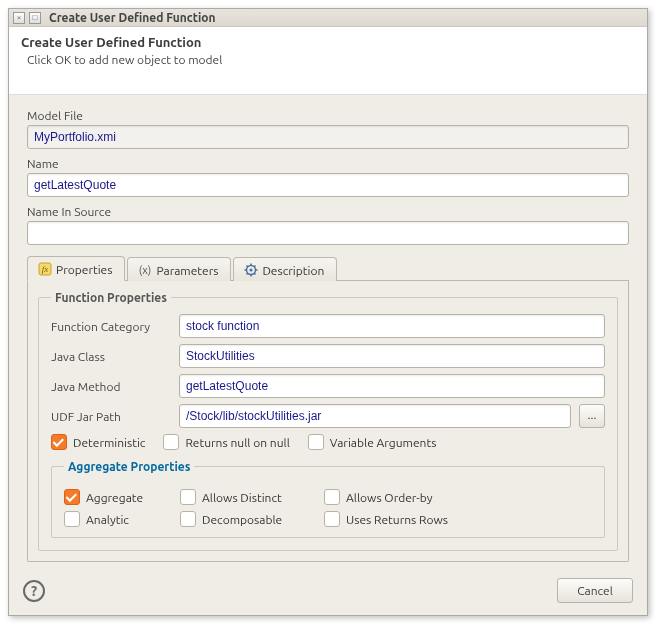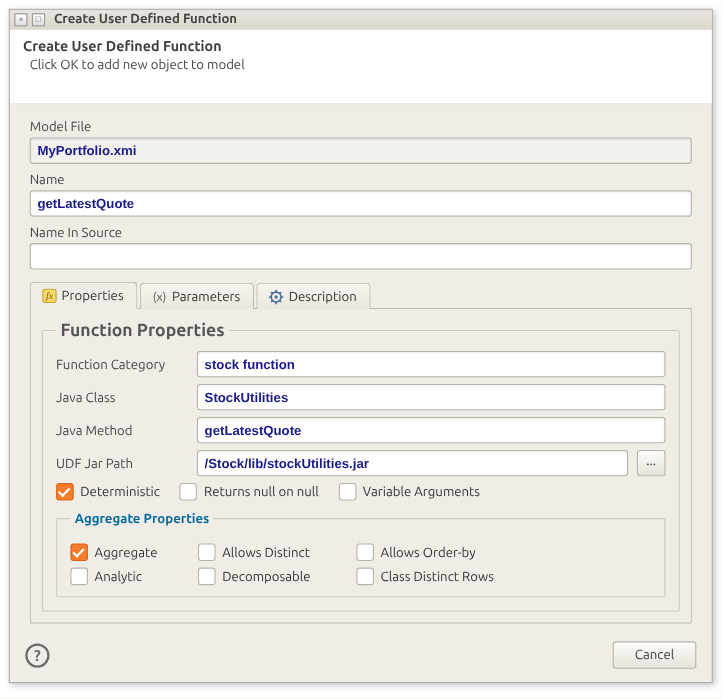--- a/index.html
+++ b/index.html
@@ -67,21 +67,20 @@
   }
   .text-input {
     width: 100%;
     padding: 4px 6px;
     border: 1px solid #b8b3a9;
     border-radius: 3px;
     background: #fff;
     font-size: 12px;
     color: #1a1a8a;
     box-shadow: inset 0 1px 2px rgba(0,0,0,0.08);
-    font-weight: bold;
   }
   .text-input[readonly] {
     background: #f2f1ee;
     color: #1a1a8a;
   }
   .field-block { margin-bottom: 8px; }
   .tabs {
     display: flex;
     align-items: flex-end;
     border-bottom: 1px solid #bdb8ad;
@@ -122,21 +121,21 @@
     border-bottom-right-radius: 2px;
   }
   fieldset.props {
     border: 1px solid #cfc9bd;
     border-radius: 2px;
     padding: 10px 12px 12px 12px;
     margin: 0;
   }
   fieldset.props > legend {
     font-weight: bold;
-    font-size: 16px;
+    font-size: 12px;
     color: #555;
     padding: 0 4px;
   }
   .form-row {
     display: flex;
     align-items: center;
     margin-bottom: 6px;
     gap: 8px;
   }
   .form-row label.lbl {
@@ -362,21 +361,21 @@
             <span class="check" style="width:92px">
               <span class="checkbox"></span>
               <span>Analytic</span>
             </span>
             <span class="check" style="width:120px">
               <span class="checkbox"></span>
               <span>Decomposable</span>
             </span>
             <span class="check">
               <span class="checkbox"></span>
-              <span>Class Distinct Rows</span>
+              <span>Uses Returns Rows</span>
             </span>
           </div>
         </fieldset>
 
       </fieldset>
     </div>
   </div>
 
   <div class="footer">
     <div class="help-icon">?</div>

